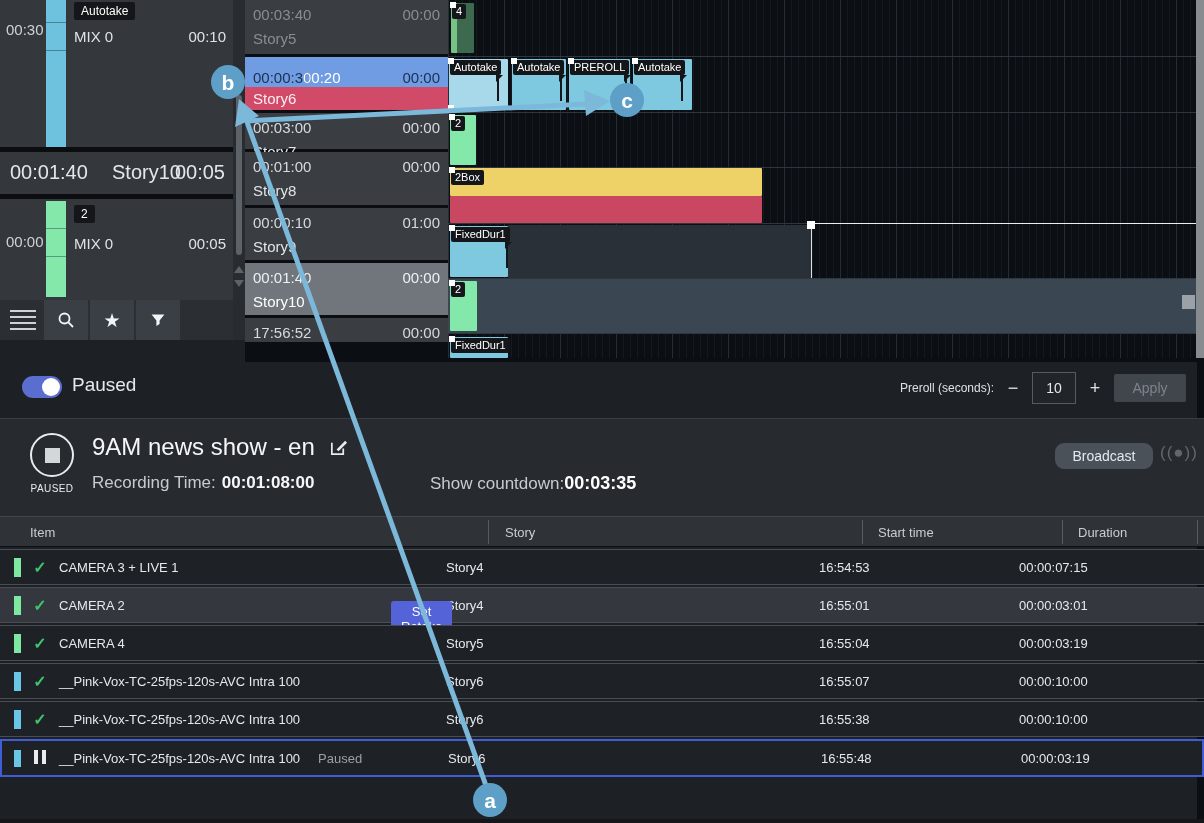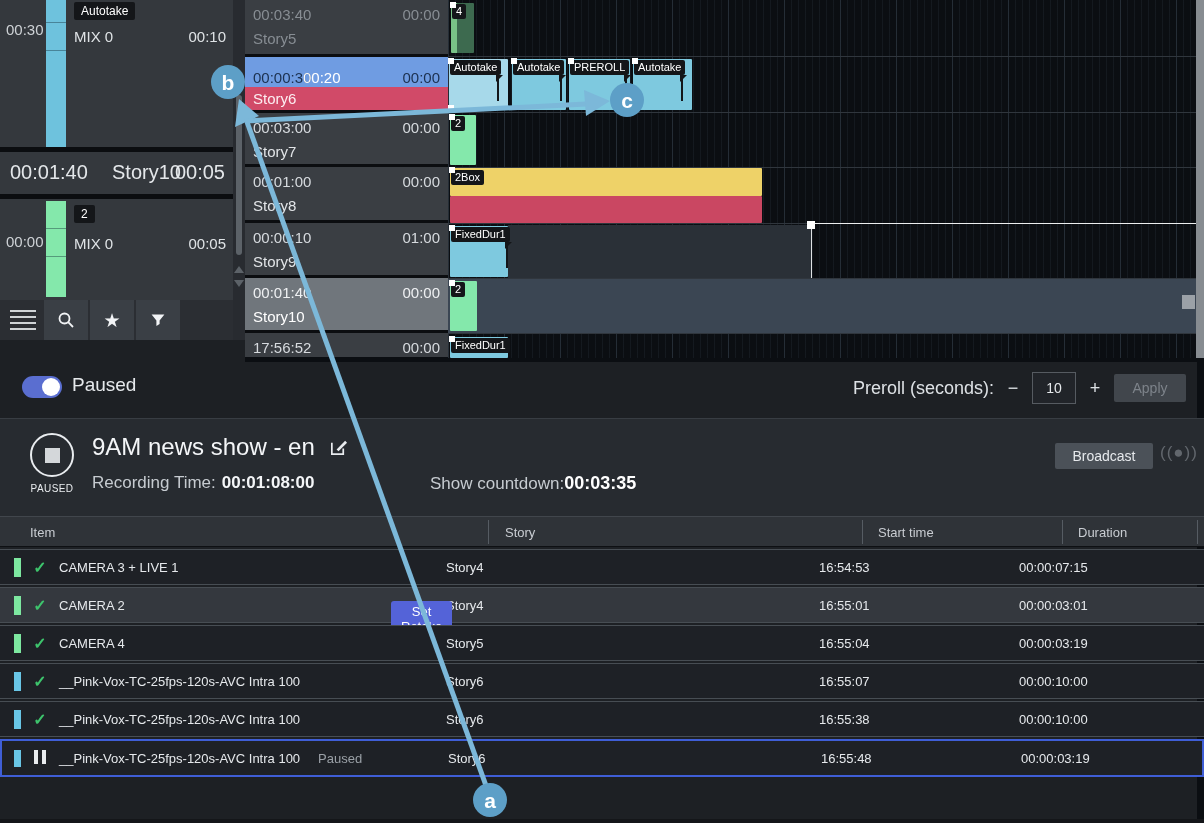--- a/index.html
+++ b/index.html
@@ -74,35 +74,35 @@
   .wline-v{position:absolute;width:1px;background:#dfe2e5;z-index:2;}
   .handle{position:absolute;background:#9ba1a7;z-index:2;}
   .tl-scroll{position:absolute;left:1196px;top:0;width:8px;height:358px;background:#878c91;}
 
   
   .bottom{position:absolute;left:0;top:362px;width:1197px;height:461px;background:#1d2024;color:#e6e9ec;}
   .toggle{position:absolute;left:22px;top:14px;width:40px;height:22px;border-radius:12px;background:#5a6ed0;}
   .knob{position:absolute;right:2px;top:2px;width:18px;height:18px;border-radius:50%;background:#fff;}
   .toggle-label{position:absolute;left:72px;top:12px;font-size:19px;color:#e6e9ec;}
   .preroll{position:absolute;right:11px;top:10px;display:flex;align-items:center;gap:11px;}
-  .preroll-label{font-size:18px;color:#dde1e5;}
+  .preroll-label{font-size:12px;color:#dde1e5;}
   .stepper-btn{background:none;border:none;color:#dde1e5;font-size:18px;width:16px;padding:0;cursor:pointer;line-height:1;}
   .preroll-input{width:38px;height:28px;background:#212429;border:1px solid #565b61;color:#e6e9ec;font-size:14px;text-align:center;font-family:"Liberation Sans",sans-serif;}
   .apply-btn{width:72px;height:28px;background:#41464c;border:none;border-radius:2px;color:#7d838a;font-size:14px;font-family:"Liberation Sans",sans-serif;}
 
   .show-band{position:absolute;left:0;top:56px;width:1204px;height:98px;background:#272b30;border-top:1px solid #383d43;box-sizing:border-box;}
   .stop-btn{position:absolute;left:30px;top:14px;width:44px;height:44px;border:2px solid #e9ecef;border-radius:50%;box-sizing:border-box;display:flex;align-items:center;justify-content:center;background:none;}
   .stop-sq{width:15px;height:15px;background:#d4d7da;}
   .stop-caption{position:absolute;left:14px;top:64px;width:76px;text-align:center;font-size:10px;letter-spacing:.4px;color:#e9ecef;}
   .show-title{position:absolute;left:92px;top:14px;font-size:24px;color:#f4f6f8;display:flex;align-items:center;gap:14px;}
   .rec-line{position:absolute;left:92px;top:54px;font-size:17px;color:#c6cbd0;}
   .rec-line b{color:#f4f6f8;font-weight:700;margin-left:6px;}
   .cd-line{position:absolute;left:430px;top:54px;font-size:17px;color:#c6cbd0;}
   .cd-line b{color:#ffffff;font-weight:700;font-size:18px;}
-  .broadcast-btn{position:absolute;left:1055px;top:24px;width:98px;height:26px;background:#4b5158;border:none;border-radius:2px;color:#e6e9ec;font-size:14px;font-family:"Liberation Sans",sans-serif;}
+  .broadcast-btn{position:absolute;left:1055px;top:24px;width:98px;height:26px;background:#4b5158;border:none;border-radius:9px;color:#e6e9ec;font-size:14px;font-family:"Liberation Sans",sans-serif;}
   .onair{position:absolute;left:1160px;top:24px;font-size:17px;color:#62676d;letter-spacing:1px;}
 
   .thead{position:absolute;left:0;top:154px;width:1204px;height:31px;background:#2f3338;border-top:1px solid #41464c;border-bottom:1px solid #0e1013;box-sizing:border-box;font-size:13px;color:#c9cdd2;}
   .th{position:absolute;top:8px;}
   .th-div{position:absolute;top:3px;height:24px;width:1px;background:#565c63;}
 
   .tbody{position:absolute;left:0;top:187px;width:1204px;}
   .trow{position:relative;height:36px;background:#1e2126;border-top:1px solid #474d53;border-bottom:1px solid #474d53;box-sizing:border-box;margin-bottom:2px;display:flex;align-items:center;font-size:13px;color:#e6e9ec;}
   .trow.hover{background:#34383e;}
   .trow.sel{border:2px solid #3f5ed6;height:38px;}
@@ -205,21 +205,21 @@
         <div class="sname">Story5</div>
       </div>
       <div class="srow sel" style="height:56px">
         <div class="sel-head">
           <span class="sel-t1">00:00:30</span>
           <span class="sel-t2">00:20</span>
           <span class="sel-t3">00:00</span>
         </div>
         <div class="sel-red">Story6</div>
       </div>
-      <div class="srow" style="height:54px">
+      <div class="srow" style="height:39px">
         <div class="tline">
             <span>00:03:00</span>
             <span>00:00</span>
           </div>
         <div class="sname">Story7</div>
       </div>
       <div class="srow" style="height:56px">
         <div class="tline">
             <span>00:01:00</span>
             <span>00:00</span>

